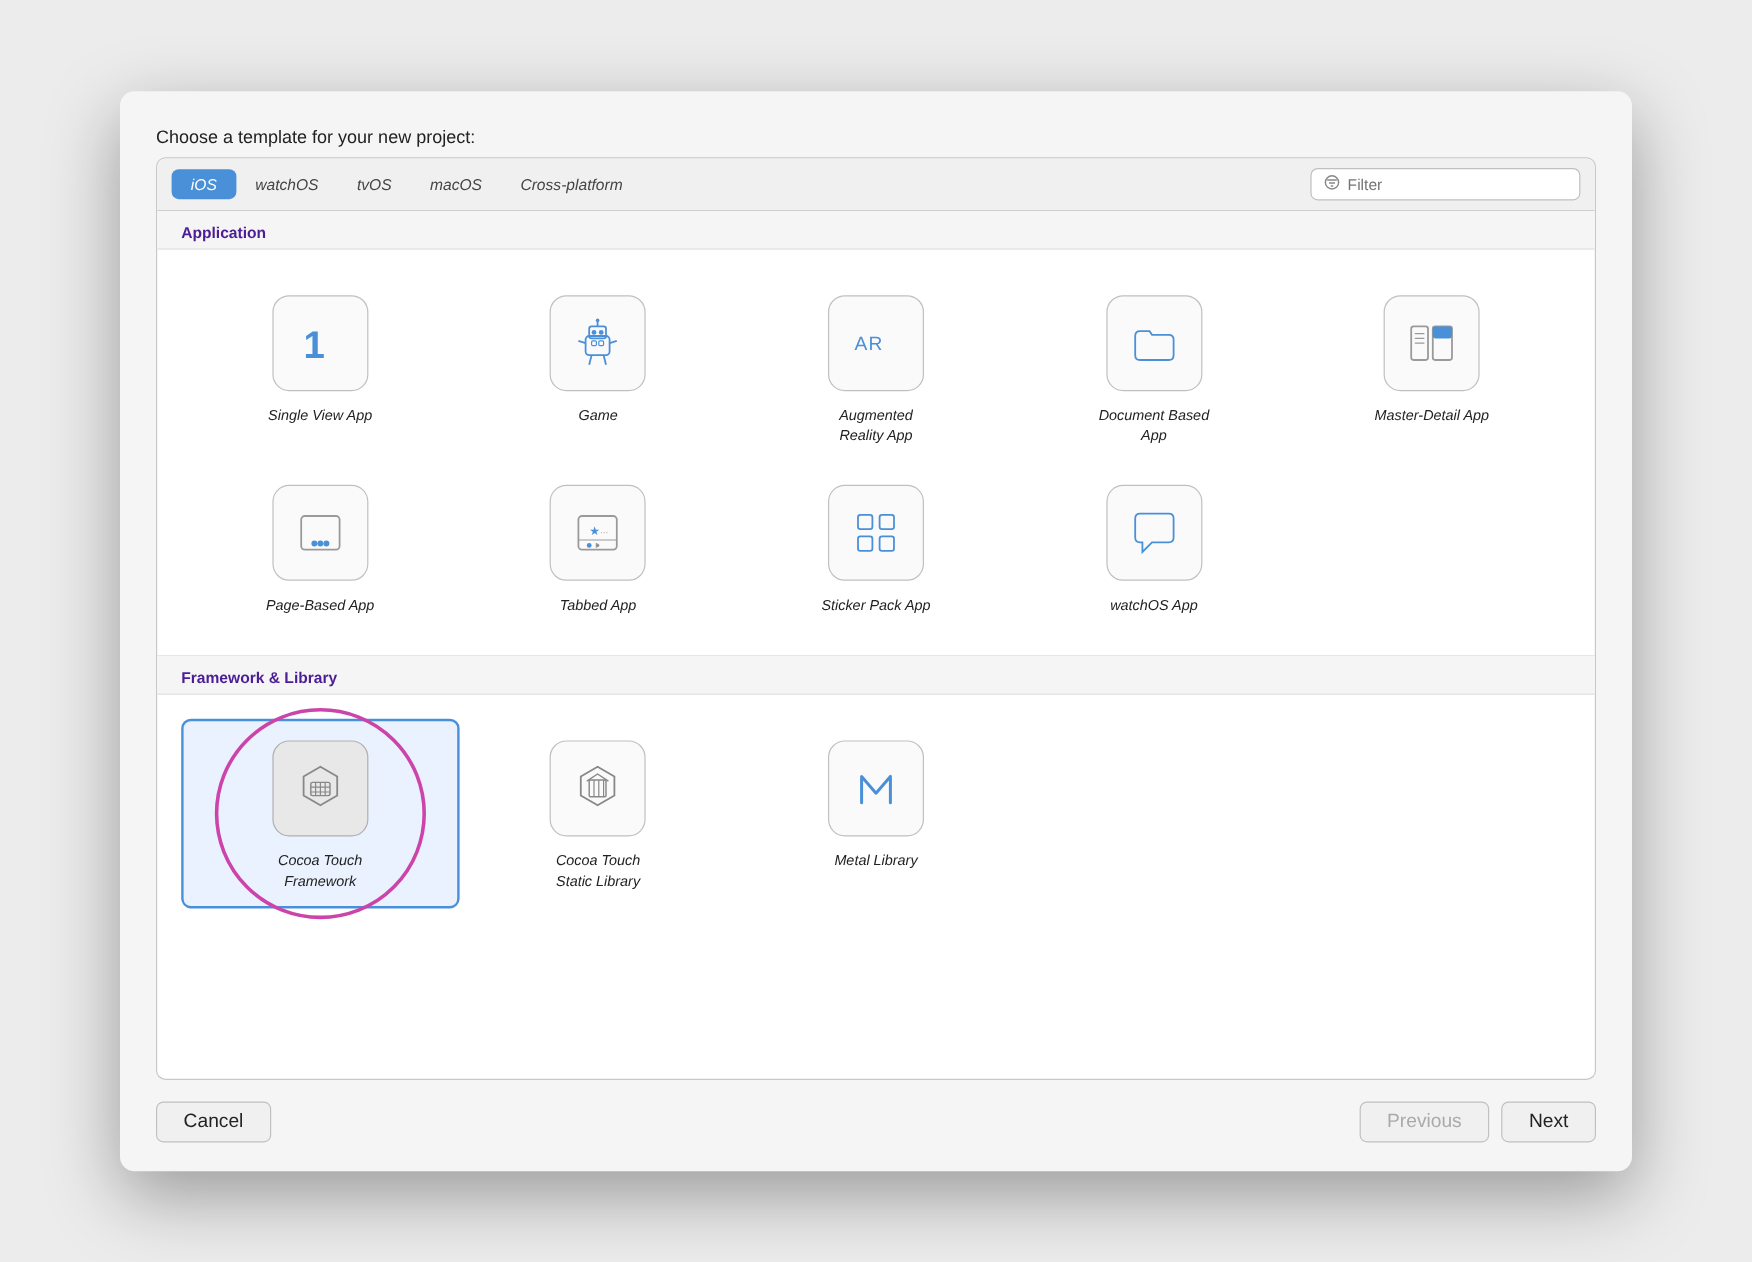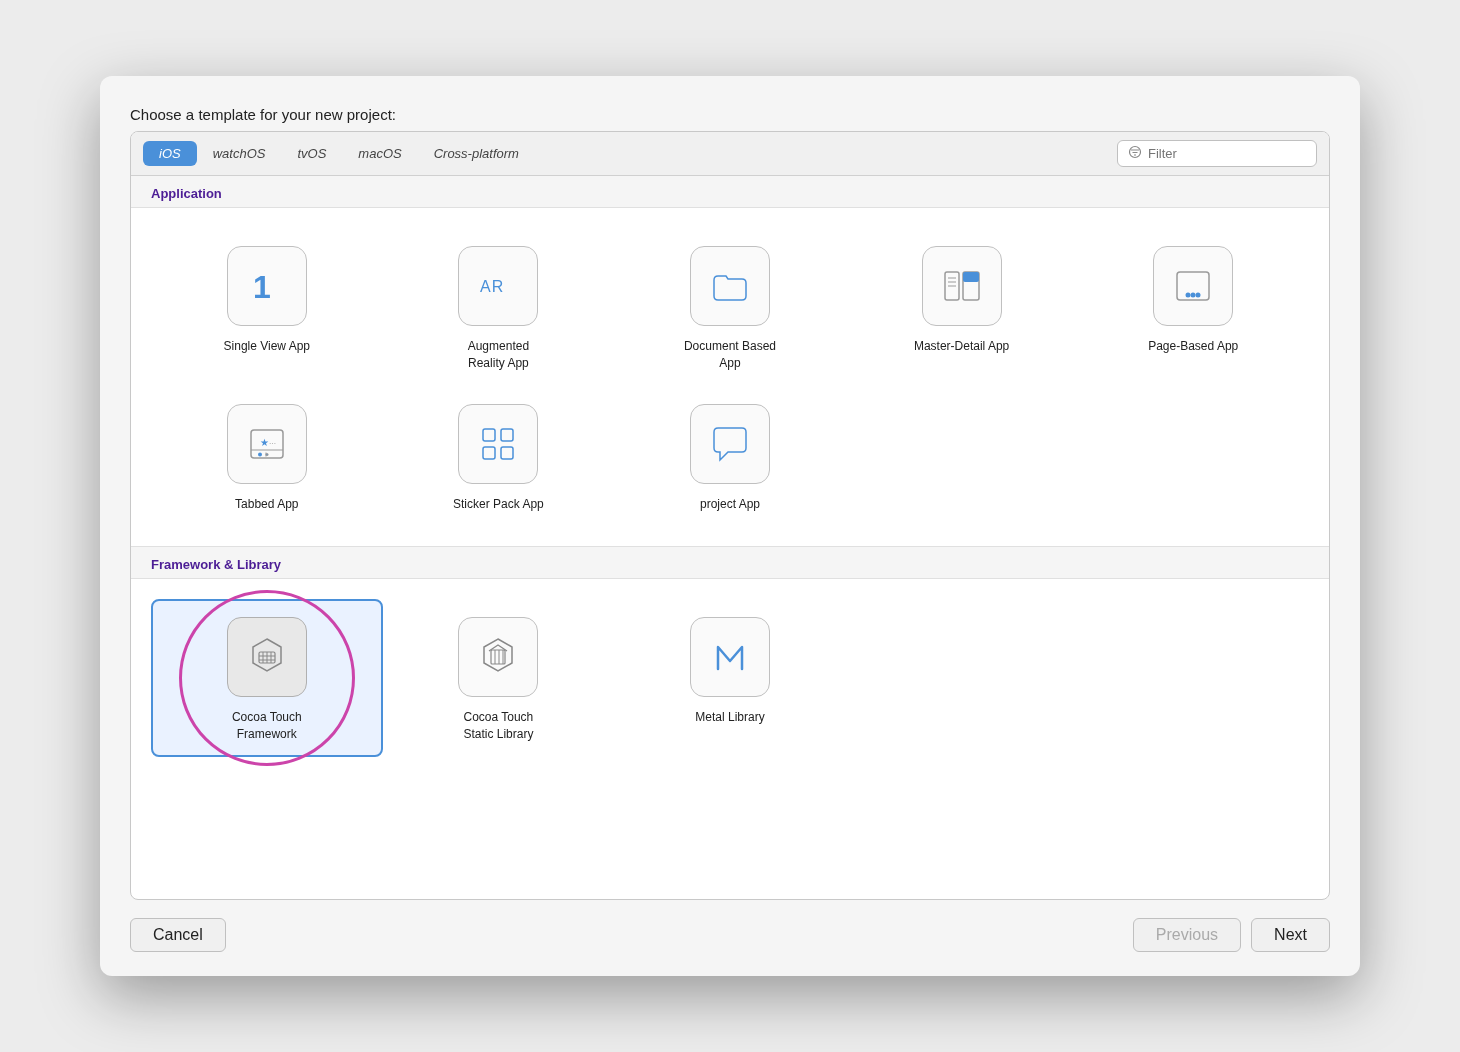--- a/index.html
+++ b/index.html
@@ -60,21 +60,21 @@
     }
     .filter-box {
       margin-left: auto;
       display: flex;
       align-items: center;
       border: 1px solid #c0c0c0;
       border-radius: 6px;
       padding: 4px 10px;
       background: #fff;
       gap: 6px;
-      width: 200px;
+      width: 225px;
     }
     .filter-icon {
       color: #888;
       font-size: 13px;
     }
     .filter-input {
       border: none;
       outline: none;
       font-size: 13px;
       color: #888;
@@ -130,20 +130,21 @@
       position: relative;
     }
     .template-icon-wrap svg {
       width: 48px;
       height: 48px;
     }
     .template-label {
       font-size: 12px;
       color: #222;
       line-height: 1.4;
+      font-style: italic;
     }
     
     .framework-grid {
       display: grid;
       grid-template-columns: repeat(5, 1fr);
       gap: 0;
       padding: 20px 20px;
     }
     
     .selected-circle {
@@ -226,20 +227,46 @@
 
         <div class="template-item">
           <div class="template-icon-wrap">
             <svg viewBox="0 0 48 48" fill="none">
               <text x="10" y="36" font-size="32" font-weight="700" fill="#4a90d9" font-family="Arial">1</text>
             </svg>
           </div>
           <div class="template-label">Single View App</div>
         </div>
 
+        <div class="template-item">
+          <div class="template-icon-wrap">
+            <svg viewBox="0 0 48 48" fill="none">
+
+              <rect x="14" y="18" width="20" height="16" rx="3" stroke="#4a90d9" stroke-width="1.5" fill="none"></rect>
+
+              <rect x="17" y="10" width="14" height="10" rx="2" stroke="#4a90d9" stroke-width="1.5" fill="none"></rect>
+
+              <circle cx="21" cy="15" r="2" fill="#4a90d9"></circle>
+              <circle cx="27" cy="15" r="2" fill="#4a90d9"></circle>
+
+              <line x1="8" y1="22" x2="14" y2="24" stroke="#4a90d9" stroke-width="1.5"></line>
+              <line x1="34" y1="24" x2="40" y2="22" stroke="#4a90d9" stroke-width="1.5"></line>
+
+              <line x1="19" y1="34" x2="17" y2="42" stroke="#4a90d9" stroke-width="1.5"></line>
+              <line x1="29" y1="34" x2="31" y2="42" stroke="#4a90d9" stroke-width="1.5"></line>
+
+              <rect x="19" y="22" width="4" height="4" rx="1" stroke="#4a90d9" stroke-width="1" fill="none"></rect>
+              <rect x="25" y="22" width="4" height="4" rx="1" stroke="#4a90d9" stroke-width="1" fill="none"></rect>
+
+              <line x1="24" y1="10" x2="24" y2="6" stroke="#4a90d9" stroke-width="1.5"></line>
+              <circle cx="24" cy="5" r="1.5" fill="#4a90d9"></circle>
+            </svg>
+          </div>
+          <div class="template-label">Game</div>
+        </div>
 
         <div class="template-item">
           <div class="template-icon-wrap">
             <svg viewBox="0 0 48 48" fill="none">
               <text x="6" y="30" font-size="16" font-weight="300" fill="#4a90d9" font-family="Arial" letter-spacing="1">AR</text>
             </svg>
           </div>
           <div class="template-label">Augmented<br>Reality App</div>
         </div>
 
@@ -315,21 +342,21 @@
           <div class="template-label">Sticker Pack App</div>
         </div>
 
         <div class="template-item">
           <div class="template-icon-wrap">
             <svg viewBox="0 0 48 48" fill="none">
 
               <path d="M8 12 Q8 8 12 8 L36 8 Q40 8 40 12 L40 28 Q40 32 36 32 L22 32 L14 40 L14 32 L12 32 Q8 32 8 28 Z" stroke="#4a90d9" stroke-width="1.5" fill="none"></path>
             </svg>
           </div>
-          <div class="template-label">project App</div>
+          <div class="template-label">watchOS App</div>
         </div>
 
       </div>
 
       <div class="section-header">Framework &amp; Library</div>
       <div class="framework-grid">
 
         <div class="template-item selected selected-circle">
           <div class="template-icon-wrap" style="background:#e8e8e8; border-color:#b0b0b0;">
             <svg viewBox="0 0 48 48" fill="none">

